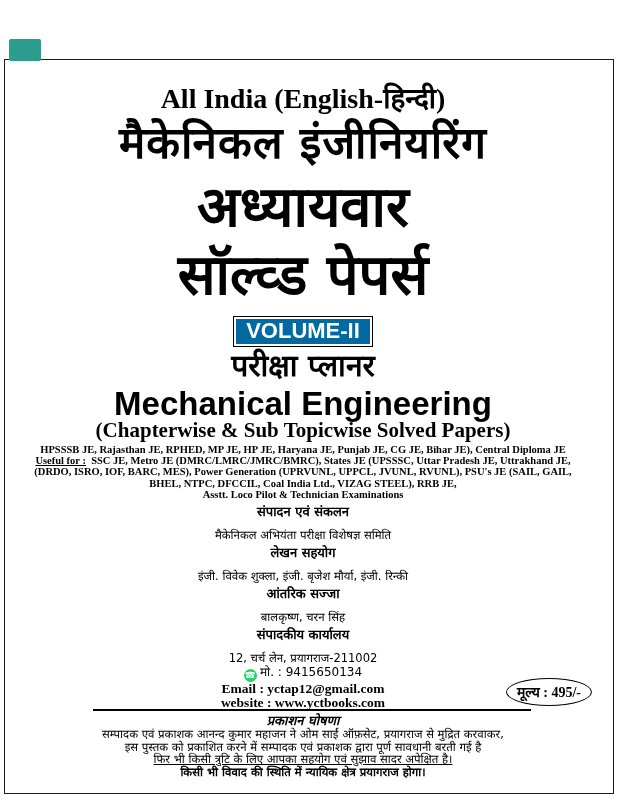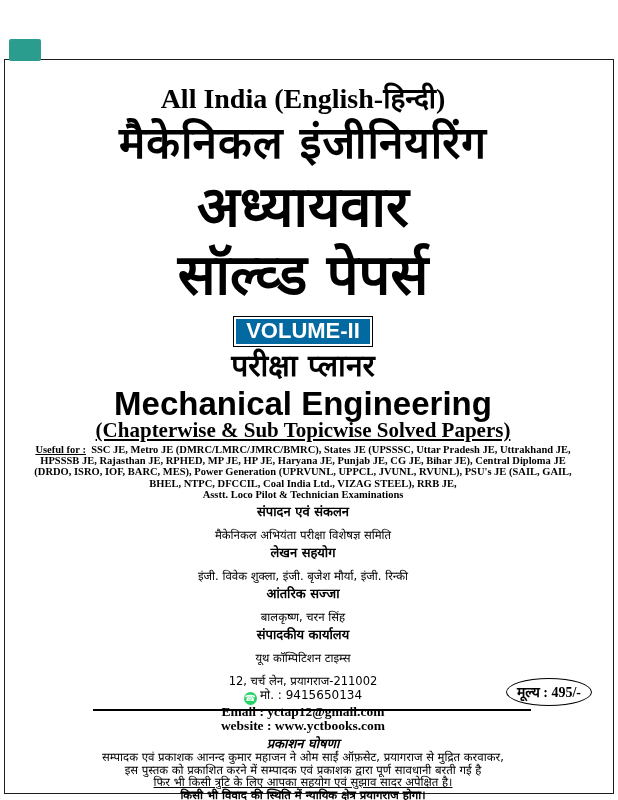--- a/index.html
+++ b/index.html
@@ -39,21 +39,21 @@
     box-shadow:inset 0 0 0 2px #fff;border:1px solid #000;
   }
   .exam-planner{
     font-size:30px;font-weight:bold;line-height:38px;
   }
   .title-english{
     font-family:"Liberation Sans","DejaVu Sans",sans-serif;
     font-size:33px;font-weight:bold;line-height:30px;margin-top:4px;
   }
   .subtitle-english{
-    font-size:21px;font-weight:bold;line-height:22px;text-decoration:underline;
+    font-size:21px;font-weight:bold;line-height:22px;
   }
   .useful-for{
     margin-top:3px;font-size:10.5px;font-weight:bold;line-height:11.2px;
     font-family:"Liberation Serif","DejaVu Serif",serif;
   }
   .uf-label{text-decoration:underline;}
   .sec{margin-top:5px;}
   .sec-h{font-size:13px;font-weight:bold;line-height:13px;}
   .sec-b{font-size:11.5px;line-height:12px;margin-top:11px;}
   .phone-row{margin-top:2px;font-size:12px;line-height:13px;}
@@ -102,22 +102,22 @@
     <span class="volume-badge">VOLUME-II</span>
   </div>
 
   <div class="exam-planner hindi">परीक्षा प्लानर</div>
 
   <div class="title-english">Mechanical Engineering</div>
 
   <div class="subtitle-english">(Chapterwise &amp; Sub Topicwise Solved Papers)</div>
 
   <div class="useful-for">
+    <div>HPSSSB JE, Rajasthan JE, RPHED, MP JE, HP JE, Haryana JE, Punjab JE, CG JE, Bihar JE), Central Diploma JE</div>
     <div><span class="uf-label">Useful for :</span>&nbsp;&nbsp;<span>SSC JE, Metro JE (DMRC/LMRC/JMRC/BMRC), States JE (UPSSSC, Uttar Pradesh JE, Uttrakhand JE,</span></div>
-    <div>HPSSSB JE, Rajasthan JE, RPHED, MP JE, HP JE, Haryana JE, Punjab JE, CG JE, Bihar JE), Central Diploma JE</div>
     <div>(DRDO, ISRO, IOF, BARC, MES), Power Generation (UPRVUNL, UPPCL, JVUNL, RVUNL), PSU's JE (SAIL, GAIL,</div>
     <div>BHEL, NTPC, DFCCIL, Coal India Ltd., VIZAG STEEL), RRB JE,</div>
     <div>Asstt. Loco Pilot &amp; Technician Examinations</div>
   </div>
 
   <div class="sec hindi">
     <div class="sec-h">संपादन एवं संकलन</div>
     <div class="sec-b">मैकेनिकल अभियंता परीक्षा विशेषज्ञ समिति</div>
   </div>
 
@@ -126,21 +126,20 @@
     <div class="sec-b">इंजी. विवेक शुक्ला, इंजी. बृजेश मौर्या, इंजी. रिन्की</div>
   </div>
 
   <div class="sec hindi">
     <div class="sec-h">आंतरिक सज्जा</div>
     <div class="sec-b">बालकृष्ण, चरन सिंह</div>
   </div>
 
   <div class="sec hindi">
     <div class="sec-h">संपादकीय कार्यालय</div>
-    <div class="sec-b">यूथ कॉम्पिटिशन टाइम्स</div>
     <div class="sec-b">12, चर्च लेन, प्रयागराज-211002</div>
   </div>
 
   <div class="phone-row hindi">
     <span class="wa-icon">☎</span><span>मो. : 9415650134</span>
   </div>
 
   <div class="email-line">Email : yctap12@gmail.com</div>
   <div class="website-line">website : www.yctbooks.com</div>
 

